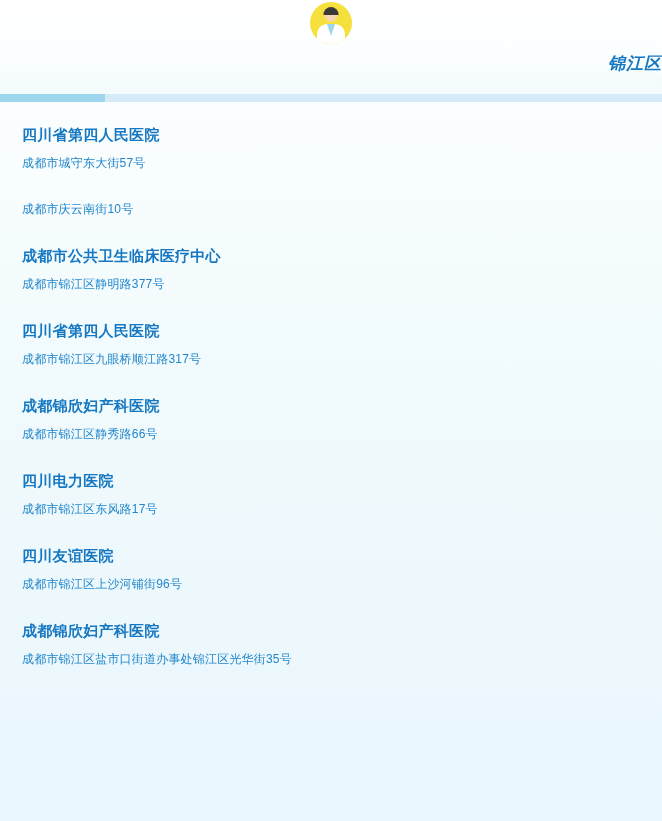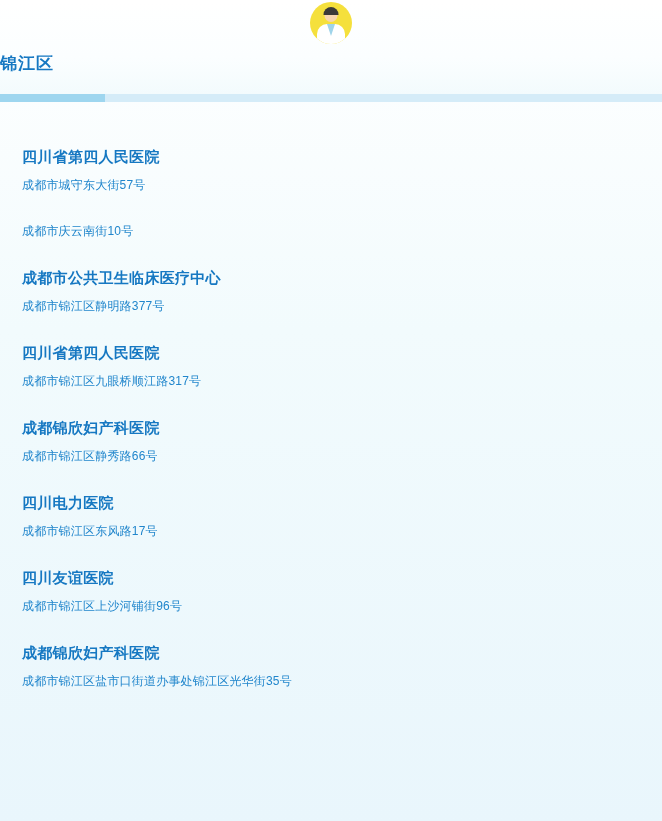--- a/index.html
+++ b/index.html
@@ -20,21 +20,22 @@
     height: 821px;
     background: linear-gradient(180deg, #ffffff 0%, #f2fbfd 40%, #e9f6fc 100%);
     box-sizing: border-box;
   }
 
   
   .header {
     position: relative;
     height: 92px;
     background: linear-gradient(180deg, #ffffff 0%, #fbfeff 60%, #f3fbfd 100%);
-    text-align: left;
+    text-align: right;
+    font-style: italic;
   }
 
   .avatar {
     margin: 2px auto 0 auto;
     width: 42px;
     height: 42px;
     border-radius: 50%;
     background: #f5e03c;
     position: relative;
     overflow: hidden;
@@ -101,21 +102,20 @@
     left: 0;
     top: 0;
     height: 8px;
     width: 105px;
     background: #9ed6ef;
   }
 
   
   .list {
     padding: 22px 0 0 0;
-    margin-top: 22px;
   }
   .list-item {
     padding: 0 22px;
     margin-bottom: 26px;
   }
   .item-name {
     font-size: 15px;
     font-weight: 700;
     color: #1678c2;
     line-height: 22px;

